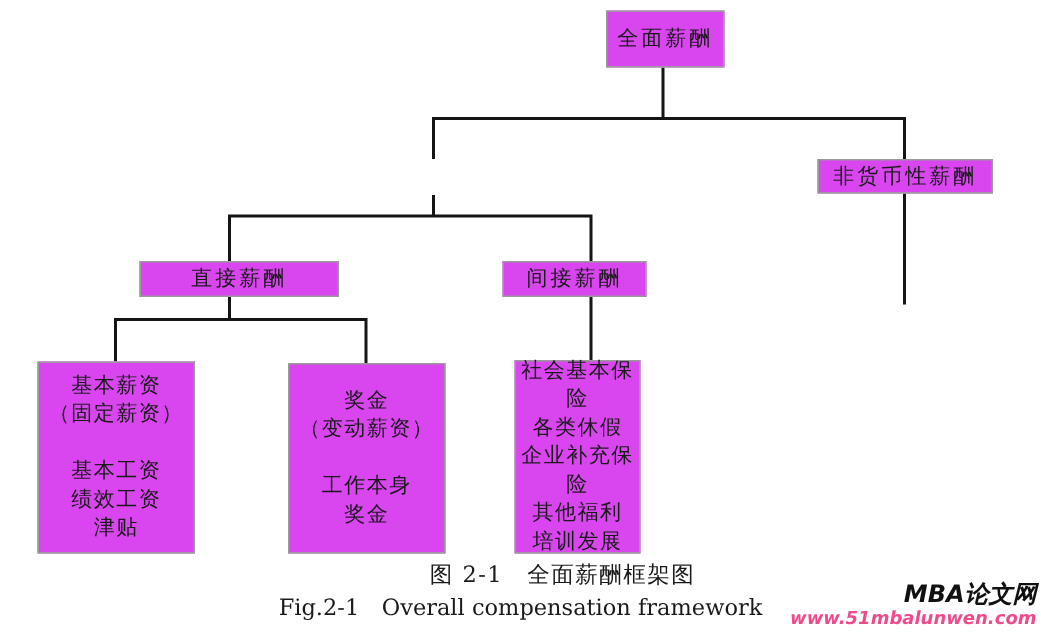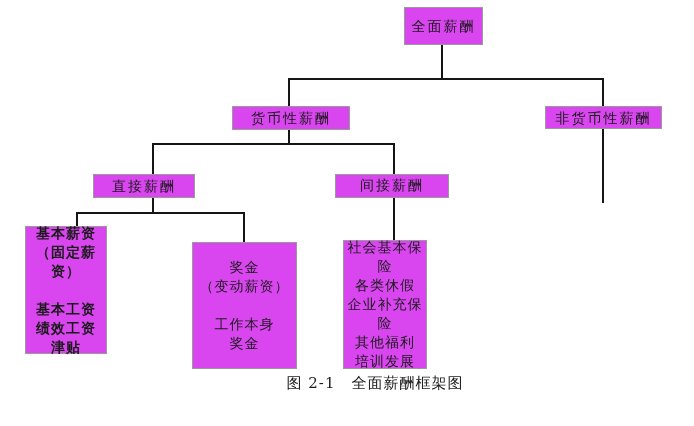--- a/index.html
+++ b/index.html
@@ -29,23 +29,23 @@
   .node.leaf {
     font-size: 14px;
     letter-spacing: 1px;
     line-height: 19px;
     white-space: pre-line;
   }
   .node.leaf.wide-lines { line-height: 21px; letter-spacing: 2px; }
   .n-root         { left: 404px; top: 7px;   width: 79px;  height: 38px; }
   .n-monetary     { left: 232px; top: 106px; width: 118px; height: 24px; }
   .n-nonmonetary  { left: 545px; top: 106px; width: 117px; height: 23px; }
-  .n-direct       { left: 93px;  top: 174px; width: 102px; height: 24px; }
-  .n-indirect     { left: 335px; top: 174px; width: 114px; height: 24px; font-family: Liberation Serif, serif; }
-  .n-base         { left: 25px;  top: 226px; width: 82px; height: 128px; font-weight: bold; }
+  .n-direct       { left: 93px;  top: 174px; width: 133px; height: 24px; }
+  .n-indirect     { left: 335px; top: 174px; width: 96px; height: 24px; }
+  .n-base         { left: 25px;  top: 241px; width: 105px; height: 128px; }
   .n-bonus        { left: 192px; top: 242px; width: 105px; height: 127px; }
   .n-welfare      { left: 343px; top: 240px; width: 84px; height: 129px; }
   .n-nonmon-items { left: 552px; top: 203px; width: 121px; height: 129px; }
   .caption-zh {
     position: absolute; left: 0; top: 374px; width: 694px;
     text-align: center; font-size: 15px; letter-spacing: 1px; padding-left: 28px;
   }
   .caption-en {
     position: absolute; left: 0; top: 396px; width: 694px;
     text-align: center; font-size: 15px;
@@ -68,21 +68,20 @@
   <svg class="lines" width="694" height="426" viewBox="0 0 694 426" aria-hidden="true">
     <path d="M442 45 V79 M289 79 H603 M289 78 V106 M603 78 V106
              M603 129 V203
              M289 130 V145 M153 144 H394 M153 143 V174 M394 143 V174
              M153 198 V214 M77 213 H244 M77 212 V241 M244 212 V242
              M394 198 V240" stroke="#151515" stroke-width="2" fill="none"></path>
   </svg>
 
   <div class="node n-root">全面薪酬</div>
 
-  <div class="node n-monetary">货币性薪酬</div>
 
   <div class="node n-nonmonetary">非货币性薪酬</div>
 
   <div class="node n-direct">直接薪酬</div>
 
   <div class="node n-indirect">间接薪酬</div>
 
   <div class="node leaf n-base">基本薪资
 （固定薪资）
 
@@ -98,15 +97,20 @@
 
   <div class="node leaf n-welfare">社会基本保险
 各类休假
 企业补充保险
 其他福利
 培训发展</div>
 
 
   <div class="caption-zh">图 2-1　全面薪酬框架图</div>
 
+  <div class="caption-en">Fig.2-1　Overall compensation framework</div>
 
+  <div class="watermark">
+    <div class="wm-name">MBA论文网</div>
+    <div class="wm-url">www.51mbalunwen.com</div>
+  </div>
 
 </div>
 
 </body></html>

